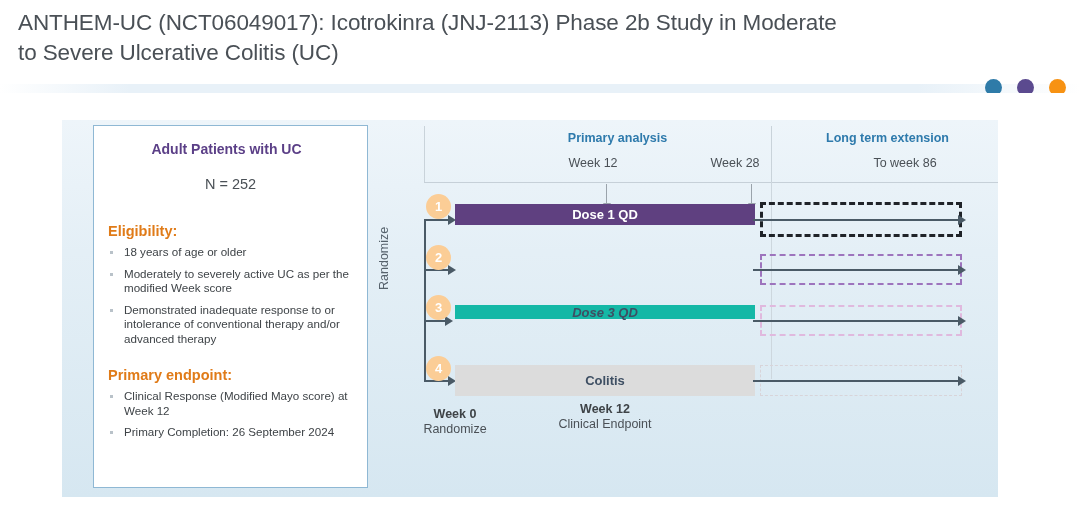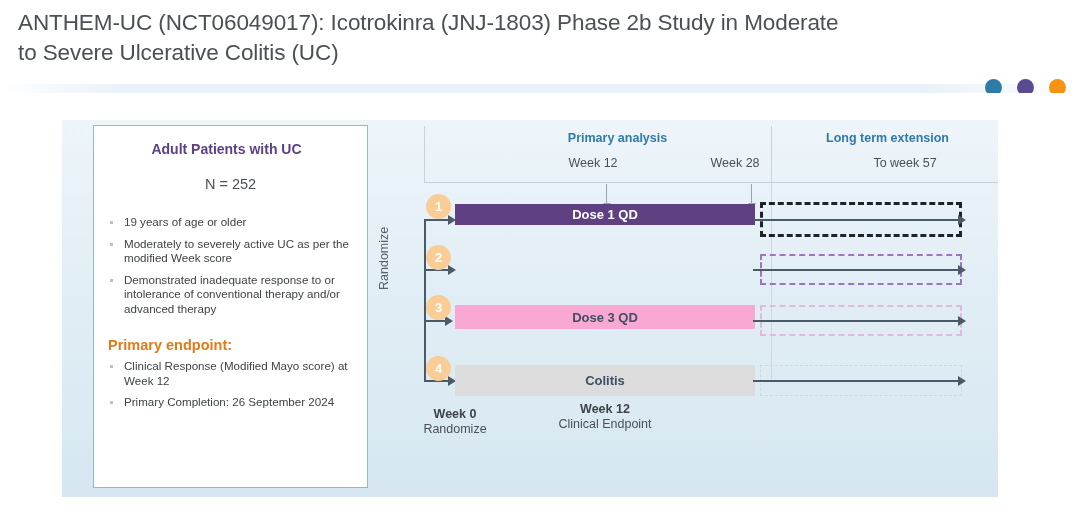--- a/index.html
+++ b/index.html
@@ -171,40 +171,41 @@
   }
   .foot-sub{
     position:absolute;font-size:12.5px;color:#4a5056;
     text-align:center;white-space:nowrap;
   }
 </style>
 </head>
 <body>
 
 <div id="header">
-  <div id="page-title">ANTHEM-UC (NCT06049017): Icotrokinra (JNJ-1803) Phase 2b Study in Moderate
+  <div id="page-title">ANTHEM-UC (NCT06049017): Icotrokinra (JNJ-2113) Phase 2b Study in Moderate
 to Severe Ulcerative Colitis (UC)</div>
 </div>
 <div id="header-rule-fade"></div>
 <div id="header-dots">
   <span class="hdot" style="background:#2f7ba8"></span>
   <span class="hdot" style="background:#5b4a8f"></span>
   <span class="hdot" style="background:#f79213"></span>
 </div>
 
 <div id="stage">
 
   <div id="backdrop"></div>
 
   <div id="info-card">
     <div id="card-title">Adult Patients with UC</div>
     <div id="card-subtitle">N = 252</div>
 
+    <div class="sec-head">Eligibility:</div>
     <ul class="bullets">
-      <li>19 years of age or older</li>
+      <li>18 years of age or older</li>
       <li>Moderately to severely active UC as per the modified Week score</li>
       <li>Demonstrated inadequate response to or intolerance of conventional therapy and/or advanced therapy</li>
     </ul>
 
     <div class="sec-head">Primary endpoint:</div>
     <ul class="bullets">
       <li>Clinical Response (Modified Mayo score) at Week 12</li>
       <li>Primary Completion: 26 September 2024</li>
     </ul>
   </div>
@@ -213,21 +214,21 @@
 
     <div class="vline" style="left:44px;top:6px;height:56px;"></div>
     <div class="vline" style="left:391px;top:6px;height:56px;"></div>
     <div class="hline" style="left:44px;top:62px;width:574px;"></div>
 
     <div class="phase-head" style="left:145px;top:11px;width:185px;">Primary analysis</div>
     <div class="phase-head" style="left:400px;top:11px;width:215px;">Long term extension</div>
 
     <div class="phase-sub" style="left:168px;top:36px;width:90px;">Week 12</div>
     <div class="phase-sub" style="left:310px;top:36px;width:90px;">Week 28</div>
-    <div class="phase-sub" style="left:470px;top:36px;width:110px;">To week 57</div>
+    <div class="phase-sub" style="left:470px;top:36px;width:110px;">To week 86</div>
 
     <div class="wk-arrow" style="left:226px;top:64px;height:20px;"></div>
     <div class="wk-arrow" style="left:371px;top:64px;height:20px;"></div>
 
     <div class="vline" style="left:391px;top:62px;height:197px;background:#cdd7de;"></div>
 
     <div id="rand-label">Randomize</div>
     <div id="rand-spine"></div>
 
     <div class="rand-arm" style="top:99px;width:25px;"></div>
@@ -240,21 +241,21 @@
       <span>Dose 1 QD</span>
     </div>
     <div class="lte-box" style="left:380px;top:82px;width:202px;height:35px;border:3px dashed #1f2328;"></div>
     <div class="lte-line" style="left:373px;top:99px;width:206px;"></div>
 
     <div class="num-circle" style="left:46px;top:125px;">2</div>
     <div class="lte-box" style="left:380px;top:134px;width:202px;height:31px;border:2.4px dashed #9d74bd;"></div>
     <div class="lte-line" style="left:373px;top:149px;width:206px;"></div>
 
     <div class="num-circle" style="left:46px;top:175px;background:#fbcd96;">3</div>
-    <div class="dose-bar" style="top:185px;height:24px;background:#f9a8d4;color:#3e4f63;">
+    <div class="dose-bar" style="top:185px;height:14px;background:#14b8a6;color:#3e4f63;font-style:italic;">
       <span>Dose 3 QD</span>
     </div>
     <div class="lte-box" style="left:380px;top:185px;width:202px;height:31px;border:2px dashed #e0b9de;"></div>
     <div class="lte-line" style="left:373px;top:200px;width:206px;"></div>
 
     <div class="num-circle" style="left:46px;top:236px;background:#fbcd96;">4</div>
     <div class="dose-bar" style="top:245px;height:31px;background:#dcdcdc;color:#3e4f63;">
       <span>Colitis</span>
     </div>
     <div class="lte-box" style="left:380px;top:245px;width:202px;height:31px;border:1.8px dashed #d8d4d9;"></div>

